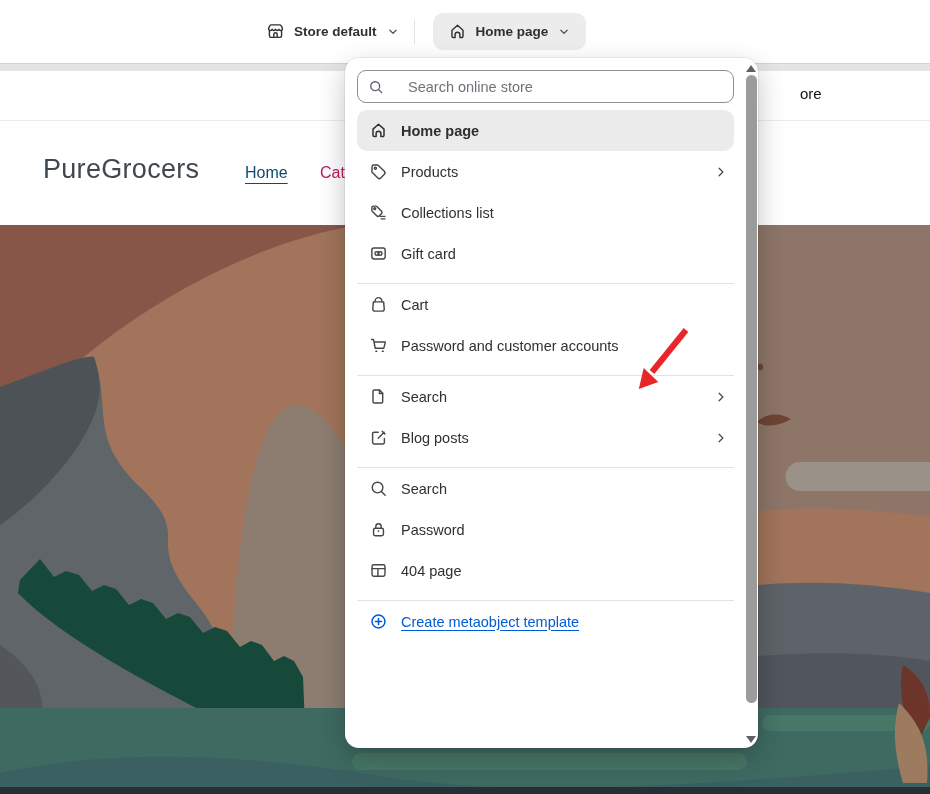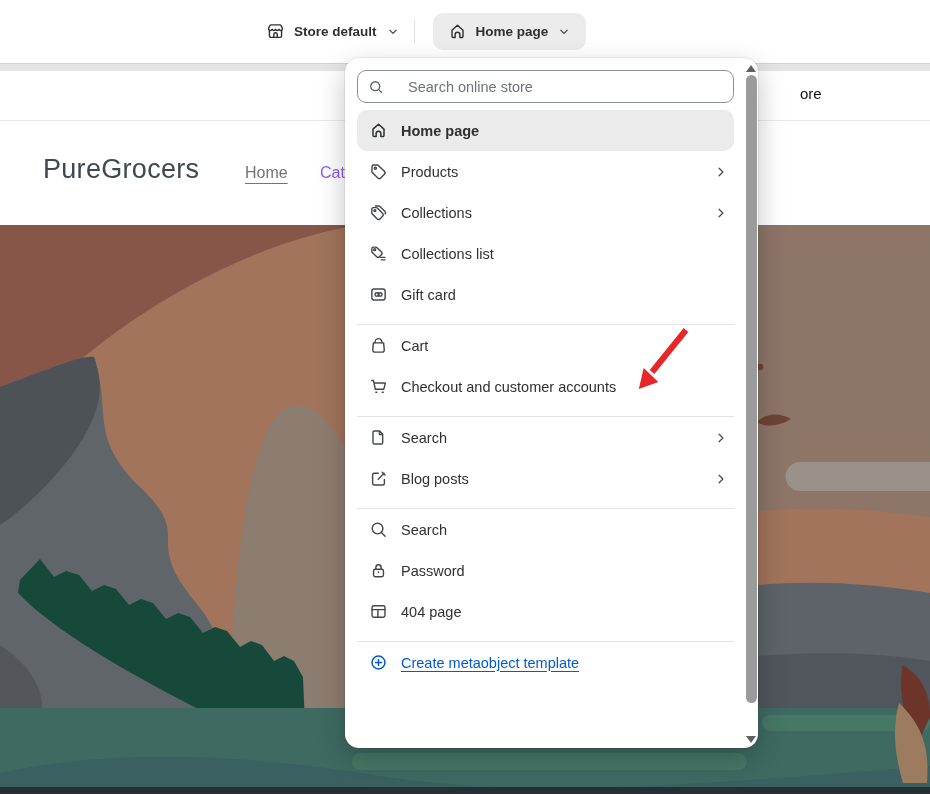--- a/index.html
+++ b/index.html
@@ -12,22 +12,22 @@
   .admin-center{position:absolute;left:266px;top:0;height:63px;display:flex;align-items:center;justify-content:center;}
   .store-sel{display:flex;align-items:center;gap:9px;font-size:13.5px;font-weight:700;color:#303030;cursor:pointer;}
   .vdiv{width:1px;height:24px;background:#e2e2e2;margin:0 18px 0 14px;}
   .pill{display:flex;align-items:center;gap:9px;background:#ececec;border-radius:10px;height:37px;padding:0 15px;font-size:13.5px;font-weight:700;color:#303030;cursor:pointer;}
   .gray-band{position:absolute;top:63px;left:0;right:0;height:7px;background:#e4e4e4;border-top:1px solid #d2d2d2;z-index:4;}
   
   .announce{position:absolute;top:71px;left:0;right:0;height:49px;background:#fff;border-bottom:1px solid #ebebeb;z-index:1;}
   .announce .frag{position:absolute;left:757px;top:14px;font-size:15px;color:#121212;margin-left:43px;}
   .shop-header{position:absolute;top:121px;left:0;right:0;height:104px;background:#fff;z-index:1;}
   .brand{position:absolute;left:43px;top:33px;font-size:27px;color:#3e4851;letter-spacing:.3px;}
-  .nav-home{position:absolute;left:245px;top:43px;font-size:16px;color:#737373;text-decoration:underline;text-underline-offset:5px;cursor:pointer;}
-  .nav-cat{position:absolute;left:320px;top:43px;font-size:16px;color:#8b5cf6;cursor:pointer;}
+  .nav-home{position:absolute;left:245px;top:43px;font-size:16px;color:#0c4a6e;text-decoration:underline;text-underline-offset:5px;cursor:pointer;}
+  .nav-cat{position:absolute;left:320px;top:43px;font-size:16px;color:#be185d;cursor:pointer;}
   .hero{position:absolute;top:225px;left:0;width:930px;height:569px;z-index:1;}
   
   .panel{position:absolute;left:345px;top:58px;width:413px;height:690px;background:#fff;border-radius:14px;
     box-shadow:0 10px 28px rgba(0,0,0,.24),0 0 0 1px rgba(0,0,0,.06);overflow:hidden;z-index:10;}
   .panel-inner{padding:12px 24px 0 12px;}
   .search-box{height:31px;border:1.5px solid #8a9096;border-radius:9px;display:flex;align-items:center;gap:22px;padding:0 10px;margin-bottom:7px;background:#fff;}
   .search-box input{border:none;outline:none;flex:1;font-size:14.5px;color:#303030;background:transparent;font-family:"Liberation Sans",sans-serif;}
   .search-box input::placeholder{color:#6d7378;}
   .sec{padding-bottom:9px;}
   .sec + .sec{border-top:1px solid #e3e3e3;padding-top:0;}
@@ -150,35 +150,20 @@
           <span class="lbl">Products</span>
           <span class="chev">
             <svg viewBox="0 0 20 20" fill="none" stroke="#4a4d50" stroke-width="1.8" stroke-linecap="round" stroke-linejoin="round">
                 <path d="M7.3 4.6 L12.7 10 L7.3 15.4"></path>
               </svg>
           </span>
         </div>
         <div class="row">
           <span class="ic">
             <svg viewBox="0 0 20 20" fill="none" stroke="#44474a" stroke-width="1.5" stroke-linecap="round" stroke-linejoin="round">
-                <path d="M3 6.5 A1.6 1.6 0 0 1 4.6 4.9 h3 a2 2 0 0 1 1.4 .6 l5.5 5.5 a2 2 0 0 1 0 2.8 l-3 3 a2 2 0 0 1 -2.8 0 l-5.5 -5.5 A2 2 0 0 1 3 9.9 Z"></path>
-                <circle cx="6.2" cy="8" r="1"></circle>
-                <path d="M6.8 3.1 h3.2 a2.6 2.6 0 0 1 1.84 .76 l5 5 a1.9 1.9 0 0 1 .2 2.5"></path>
-              </svg>
-          </span>
-          <span class="lbl">Collections</span>
-          <span class="chev">
-            <svg viewBox="0 0 20 20" fill="none" stroke="#4a4d50" stroke-width="1.8" stroke-linecap="round" stroke-linejoin="round">
-                <path d="M7.3 4.6 L12.7 10 L7.3 15.4"></path>
-              </svg>
-          </span>
-        </div>
-        <div class="row">
-          <span class="ic">
-            <svg viewBox="0 0 20 20" fill="none" stroke="#44474a" stroke-width="1.5" stroke-linecap="round" stroke-linejoin="round">
                 <path d="M3 4.8 A1.5 1.5 0 0 1 4.5 3.3 h2.6 a2 2 0 0 1 1.4 .6 l4.6 4.6 a2 2 0 0 1 0 2.8 l-2.2 2.2 a2 2 0 0 1 -2.8 0 L3.5 8.9 A2 2 0 0 1 3 7.5 Z"></path>
                 <circle cx="6" cy="6" r="1"></circle>
                 <path d="M12 14.1 h4.8 M12.8 16.7 h4"></path>
               </svg>
           </span>
           <span class="lbl">Collections list</span>
         </div>
         <div class="row">
           <span class="ic">
             <svg viewBox="0 0 20 20" fill="none" stroke="#44474a" stroke-width="1.5" stroke-linecap="round" stroke-linejoin="round">
@@ -202,21 +187,21 @@
           </span>
           <span class="lbl">Cart</span>
         </div>
         <div class="row">
           <span class="ic">
             <svg viewBox="0 0 20 20" fill="none" stroke="#44474a" stroke-width="1.5" stroke-linecap="round" stroke-linejoin="round">
                 <path d="M2.8 3.6 h1.9 l1.9 9.3 h8.7 a.4 .4 0 0 0 .39 -.31 L17.2 6.4 H5.3"></path>
                 <path d="M7.2 16 h1 M14 16 h1"></path>
               </svg>
           </span>
-          <span class="lbl">Checkout and customer accounts</span>
+          <span class="lbl">Password and customer accounts</span>
         </div>
       </div>
 
       <div class="sec">
         <div class="row">
           <span class="ic">
             <svg viewBox="0 0 20 20" fill="none" stroke="#44474a" stroke-width="1.5" stroke-linecap="round" stroke-linejoin="round">
                 <path d="M5.6 3.2 h5.6 l3.2 3.4 V15.4 a1.4 1.4 0 0 1 -1.4 1.4 H5.6 a1.4 1.4 0 0 1 -1.4 -1.4 V4.6 A1.4 1.4 0 0 1 5.6 3.2 Z"></path>
                 <path d="M11 3.4 v3.4 h3.3"></path>
               </svg>

